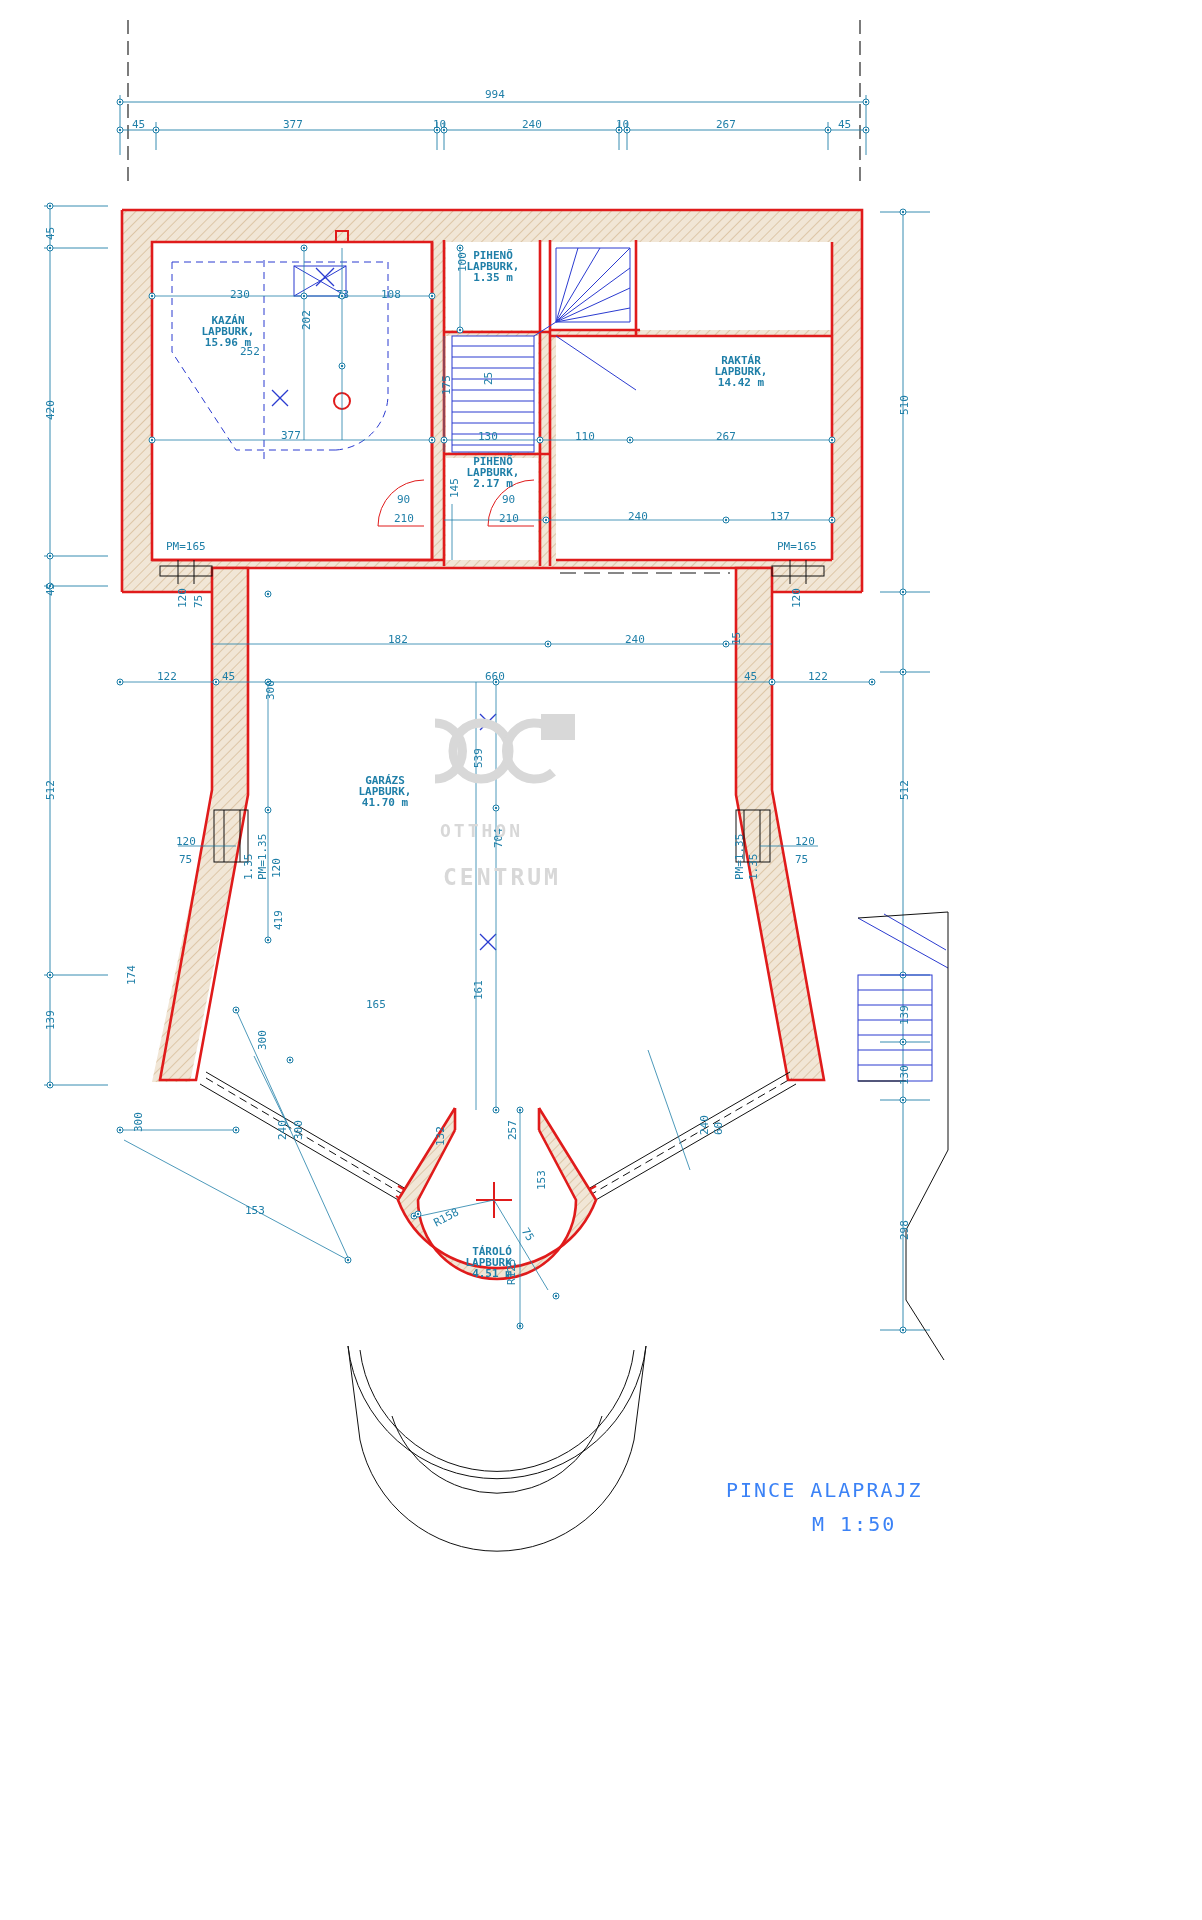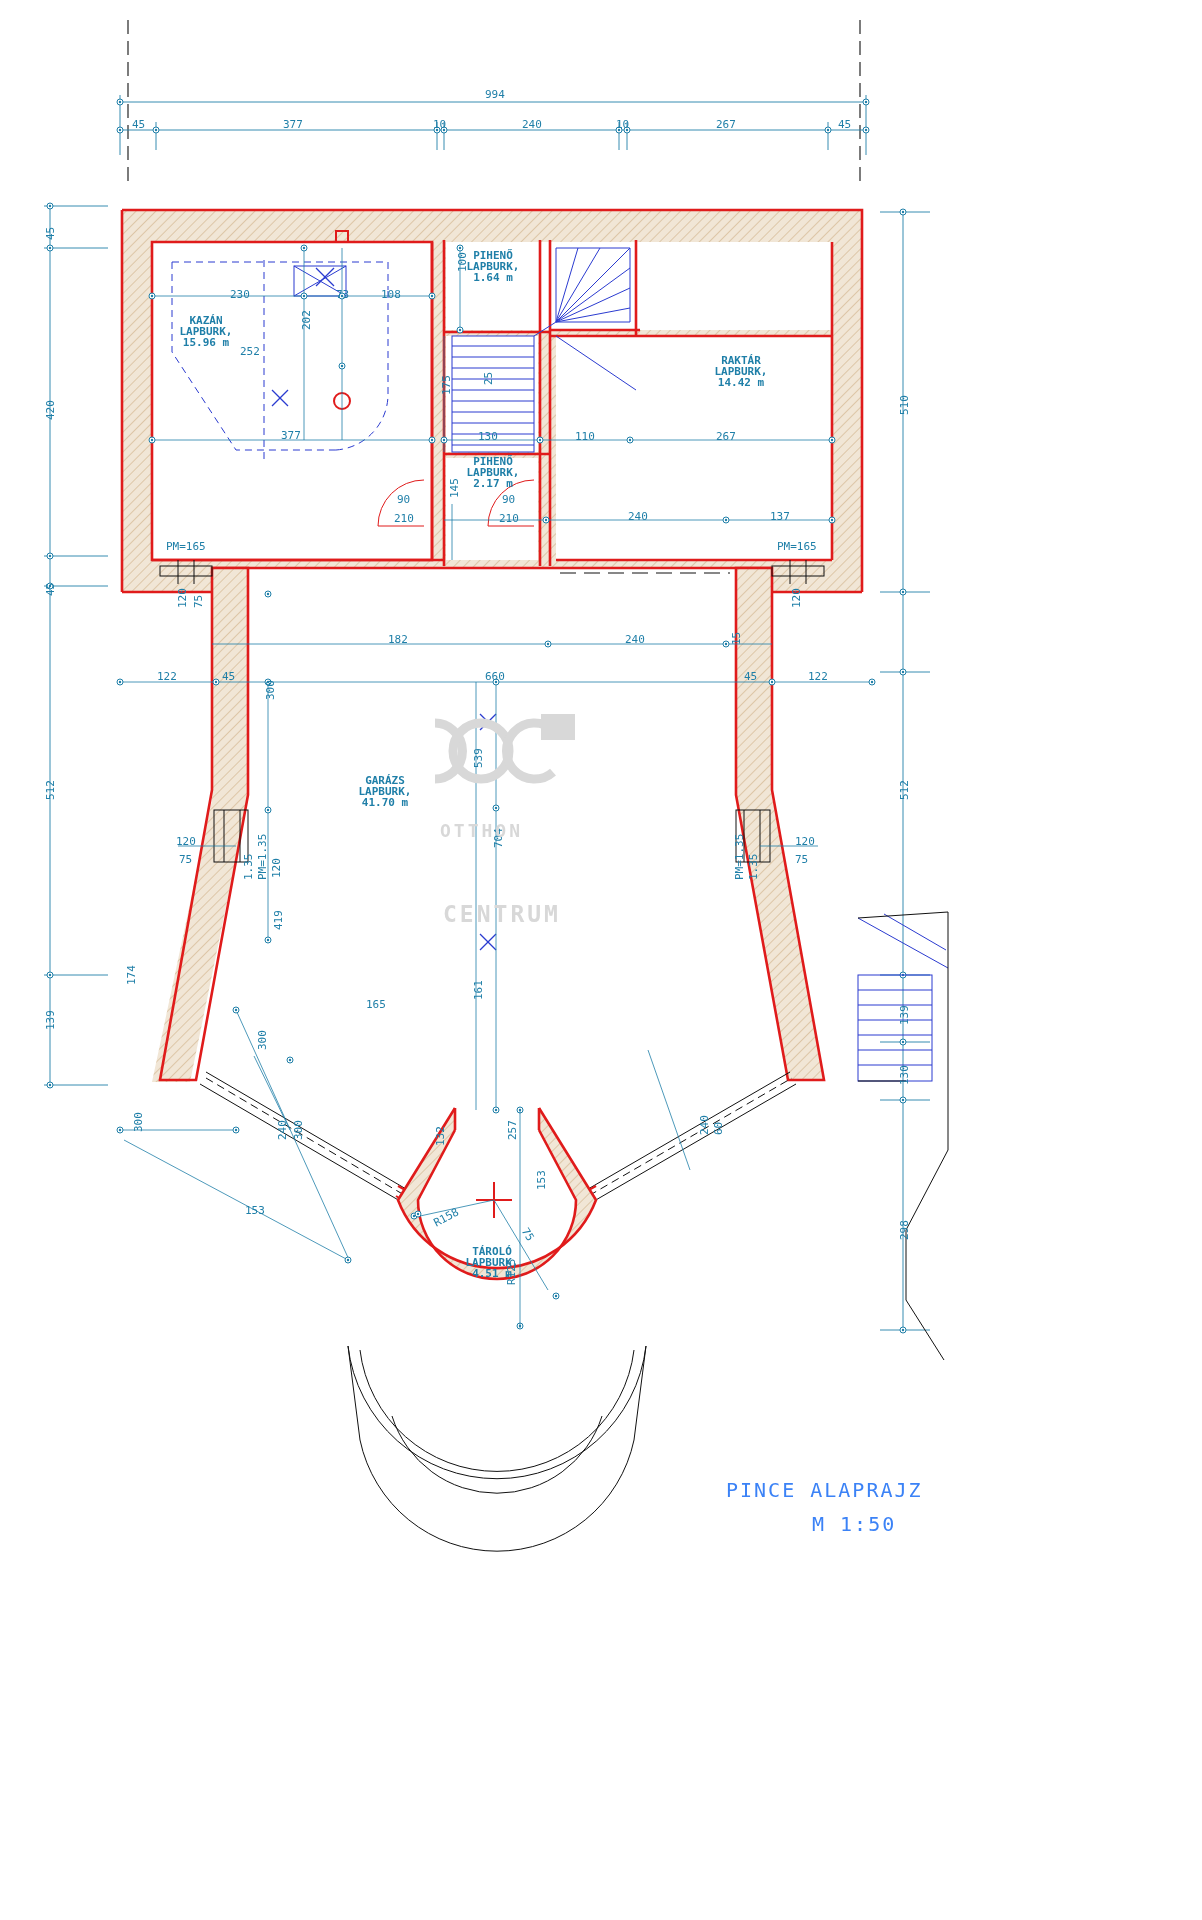--- a/index.html
+++ b/index.html
@@ -409,29 +409,29 @@
 <div class="lbl rot90" style="left:806px;top:608px;"></div>
 
 <div class="lbl" style="left:166px;top:540px;">PM=165</div>
 <div class="lbl" style="left:777px;top:540px;">PM=165</div>
 <div class="lbl rot90" style="left:256px;top:880px;">PM=1.35</div>
 <div class="lbl rot90" style="left:733px;top:880px;">PM=1.35</div>
 <div class="lbl rot90" style="left:242px;top:880px;">1.35</div>
 <div class="lbl rot90" style="left:270px;top:878px;">120</div>
 <div class="lbl rot90" style="left:747px;top:880px;">1.35</div>
 
-<div class="rm" style="left:146px;top:315px;width:120px;">
+<div class="rm" style="left:168px;top:315px;width:120px;">
   <div>KAZÁN</div>
   <div>LAPBURK,</div>
   <div>15.96 m</div>
 </div>
 <div class="rm" style="left:438px;top:250px;width:110px;">
   <div>PIHENŐ</div>
   <div>LAPBURK,</div>
-  <div>1.64 m</div>
+  <div>1.35 m</div>
 </div>
 <div class="rm" style="left:686px;top:355px;width:110px;">
   <div>RAKTÁR</div>
   <div>LAPBURK,</div>
   <div>14.42 m</div>
 </div>
 <div class="rm" style="left:438px;top:456px;width:110px;">
   <div>PIHENŐ</div>
   <div>LAPBURK,</div>
   <div>2.17 m</div>
@@ -449,18 +449,18 @@
 
 <svg width="150" height="110" style="position:absolute;left:435px;top:700px;">
   <g fill="none" stroke="#d8d8d8" stroke-width="9">
     <path d="M18,30 a28,28 0 1 0 0,42 M18,30 a28,28 0 0 1 0,42"></path>
     <circle cx="46" cy="51" r="28"></circle>
     <path d="M118,30 a28,28 0 1 0 0,42"></path>
   </g>
   <rect x="106" y="14" width="34" height="26" fill="#d8d8d8"></rect>
 </svg>
 <div class="wm" style="left:440px;top:820px;font-size:18px;letter-spacing:3px;">OTTHON</div>
-<div class="wm" style="left:443px;top:901px;font-size:23px;letter-spacing:3px;">CENTRUM</div>
+<div class="wm" style="left:443px;top:864px;font-size:23px;letter-spacing:3px;">CENTRUM</div>
 
 <div class="title" style="left:726px;top:1478px;">PINCE ALAPRAJZ</div>
 <div class="title" style="left:776px;top:1512px;padding-left:36px;">M 1:50</div>
 
 </div>
 
 </body></html>

